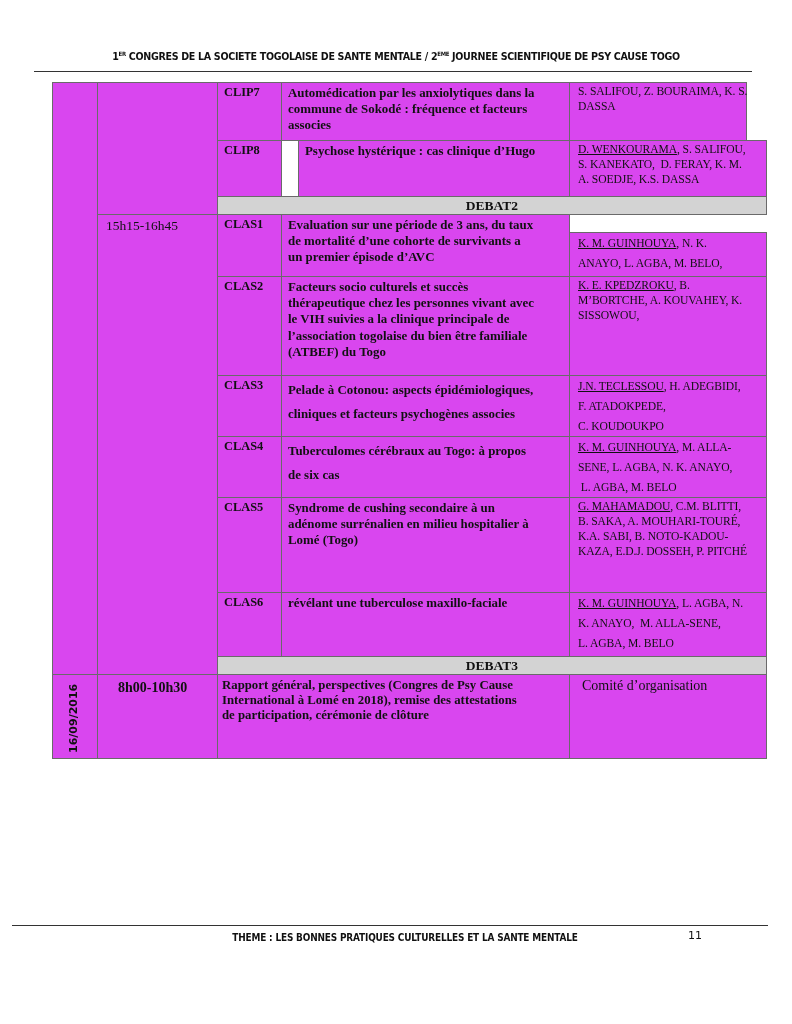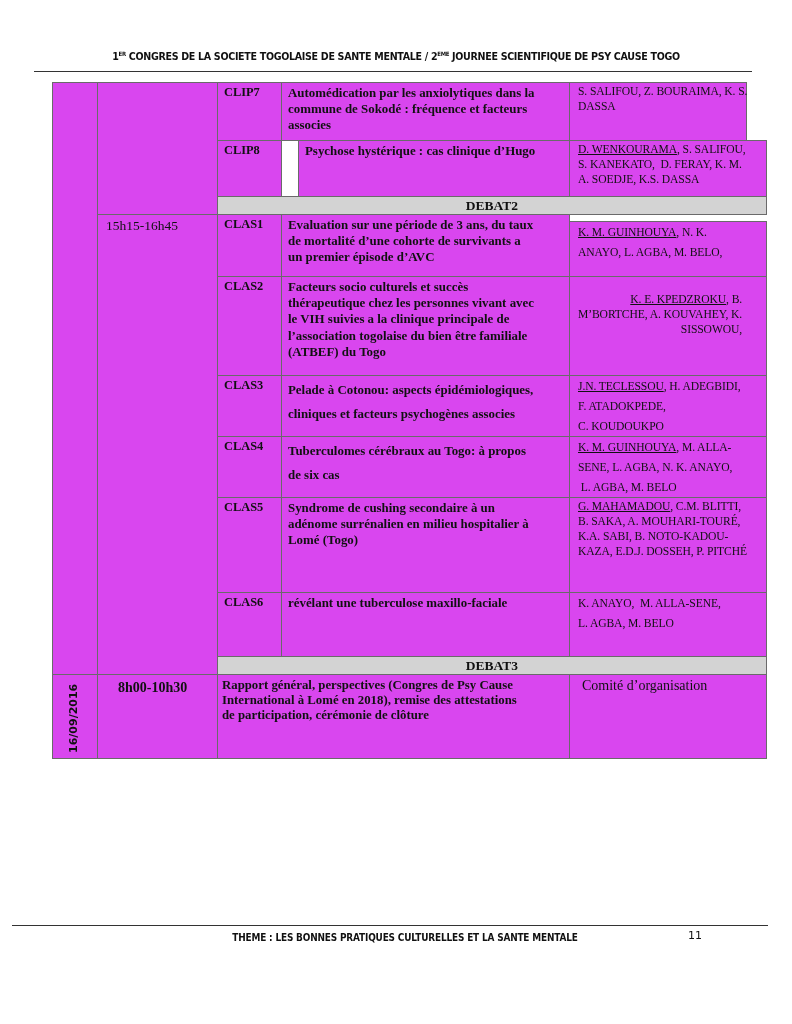--- a/index.html
+++ b/index.html
@@ -73,40 +73,40 @@
       <div class="cell" style="left: 217px; top: 214px; width: 65px; height: 63px;">
         <div class="t code" style="left: 6px; top: 2px;">CLAS1</div>
       </div>
       <div class="cell" style="left: 281px; top: 214px; width: 289px; height: 63px;">
         <div class="t b" style="left: 6px; top: 2px; font-size: 12.9px; line-height: 16.2px;">
           <div style="white-space: nowrap;">Evaluation sur une période de 3 ans, du taux</div>
           <div style="white-space: nowrap;">de mortalité d’une cohorte de survivants a</div>
           <div style="white-space: nowrap;">un premier épisode d’AVC</div>
         </div>
       </div>
-      <div class="cell" style="left: 569px; top: 221px; width: 198px; height: 63px;">
+      <div class="cell" style="left: 569px; top: 232px; width: 198px; height: 63px;">
         <div class="t authors spaced" style="left: 8px; top: 1px; white-space: nowrap;">
           <div><u>K. M. GUINHOUYA</u><span style="white-space: pre;">, N. K.</span></div>
           <div><span style="white-space: pre;">ANAYO, L. AGBA, M. BELO,</span></div>
         </div>
       </div>
       <div class="cell" style="left: 217px; top: 276px; width: 65px; height: 100px;">
         <div class="t code" style="left: 6px; top: 2px;">CLAS2</div>
       </div>
       <div class="cell" style="left: 281px; top: 276px; width: 289px; height: 100px;">
         <div class="t b" style="left: 6px; top: 2px; font-size: 12.9px; line-height: 16.2px;">
           <div style="white-space: nowrap;">Facteurs socio culturels et succès</div>
           <div style="white-space: nowrap;">thérapeutique chez les personnes vivant avec</div>
           <div style="white-space: nowrap;">le VIH suivies a la clinique principale de</div>
           <div style="white-space: nowrap;">l’association togolaise du bien être familiale</div>
           <div style="white-space: nowrap;">(ATBEF) du Togo</div>
         </div>
       </div>
       <div class="cell" style="left: 569px; top: 276px; width: 198px; height: 100px;">
-        <div class="t authors" style="left: 8px; top: 15px; white-space: nowrap; text-align: right;">
+        <div class="t authors" style="left: 8px; top: 1px; white-space: nowrap;">
           <div><u>K. E. KPEDZROKU</u><span style="white-space: pre;">, B.</span></div>
           <div><span style="white-space: pre;">M’BORTCHE, A. KOUVAHEY, K.</span></div>
           <div><span style="white-space: pre;">SISSOWOU,</span></div>
         </div>
       </div>
       <div class="cell" style="left: 217px; top: 375px; width: 65px; height: 62px;">
         <div class="t code" style="left: 6px; top: 2px;">CLAS3</div>
       </div>
       <div class="cell" style="left: 281px; top: 375px; width: 289px; height: 62px;">
         <div class="t b" style="left: 6px; top: 2px; font-size: 12.9px; line-height: 24px;">
@@ -158,20 +158,21 @@
       <div class="cell" style="left: 217px; top: 592px; width: 65px; height: 65px;">
         <div class="t code" style="left: 6px; top: 2px;">CLAS6</div>
       </div>
       <div class="cell" style="left: 281px; top: 592px; width: 289px; height: 65px;">
         <div class="t b" style="left: 6px; top: 2px; font-size: 12.9px; line-height: 16.2px;">
           <div style="white-space: nowrap;">révélant une tuberculose maxillo-faciale</div>
         </div>
       </div>
       <div class="cell" style="left: 569px; top: 592px; width: 198px; height: 65px;">
         <div class="t authors spaced" style="left: 8px; top: 1px; white-space: nowrap;">
+          <div><u>K. M. GUINHOUYA</u><span style="white-space: pre;">, L. AGBA, N.</span></div>
           <div><span style="white-space: pre;">K. ANAYO,  M. ALLA-SENE,</span></div>
           <div><span style="white-space: pre;">L. AGBA, M. BELO</span></div>
         </div>
       </div>
     </div>
 
   <div class="cell gray" style="left:217px;top:196px;width:550px;height:19px;">
     <div class="debat">DEBAT2</div>
   </div>
 

